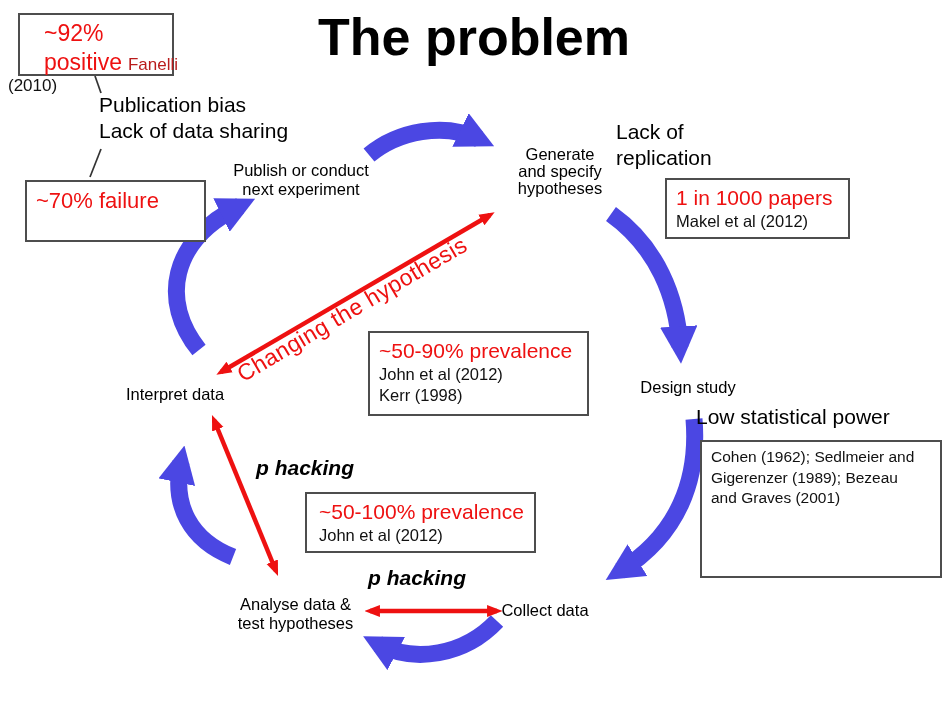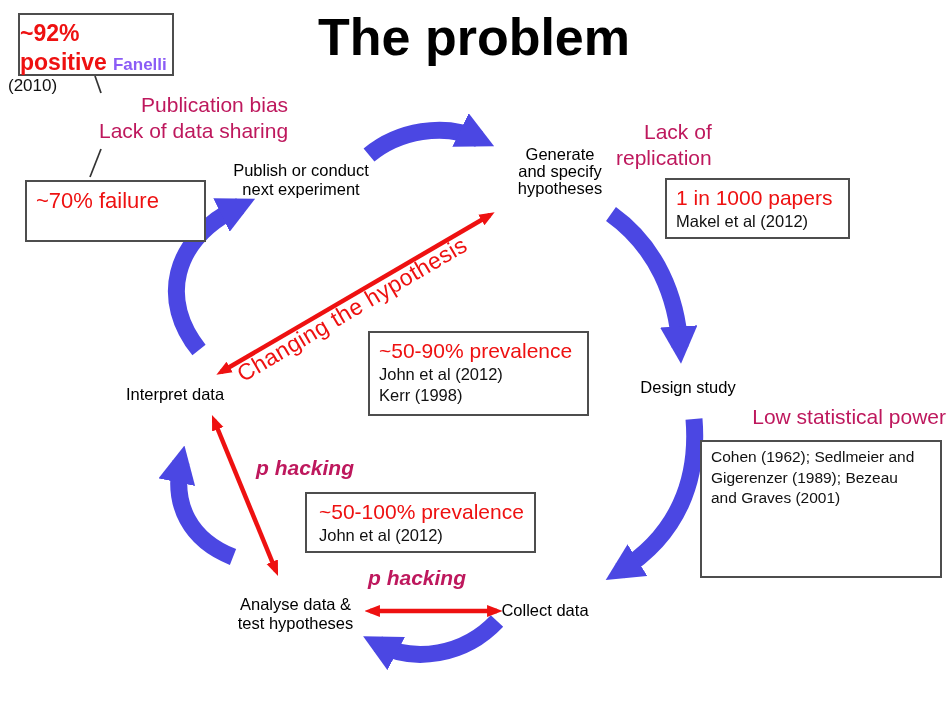--- a/index.html
+++ b/index.html
@@ -10,38 +10,37 @@
   #arrow-layer{position:absolute;left:0;top:0;width:948px;height:715px;}
   .slide-title{
     position:absolute;left:0;top:6px;width:948px;text-align:center;
     font-size:52px;line-height:62px;font-weight:bold;color:#000;
   }
   .node{
     position:absolute;color:#000;font-size:16.5px;line-height:18.5px;
     text-align:center;white-space:pre-line;
   }
   .red-note{
-    position:absolute;color:#be185d;font-size:21px;line-height:26px;
+    position:absolute;color:#000000;font-size:21px;line-height:26px;
     white-space:pre-line;
-    text-align:right;
   }
   .p-hack{font-style:italic;font-weight:bold;font-size:21px;line-height:24px;}
   .rotated-note{
     position:absolute;color:#ee1111;font-size:23px;line-height:24px;
     letter-spacing:0.4px;white-space:nowrap;
     transform:rotate(-30.5deg);transform-origin:0 100%;
   }
   .evidence{
     position:absolute;background:#fff;border:2px solid #4d4d4d;
     padding:5px 9px;box-sizing:border-box;
   }
   .evidence .stat{color:#ee1111;font-size:21px;line-height:26px;white-space:pre-line;}
   .evidence .cite{color:#111;font-size:16.5px;line-height:21px;white-space:pre-line;}
   .evidence.fanelli .stat{font-size:23px;line-height:29px;}
-  .evidence.fanelli .cite-inline{color:#8b5cf6;font-size:17px;margin-left:6px;}
+  .evidence.fanelli .cite-inline{color:#b91c1c;font-size:17px;margin-left:6px;}
   .evidence.wicherts .stat{font-size:22px;line-height:27px;}
   .evidence.cohen .stat{font-size:20px;line-height:25px;}
   .evidence.cohen .cite{font-size:15.5px;line-height:20.5px;}
   .below-box-cite{position:absolute;color:#111;font-size:17px;line-height:19px;}
 </style>
 </head>
 <body>
 
 <div id="slide">
 
@@ -85,21 +84,21 @@
 
   <div class="red-note" style="left:99px;top:92px;">Publication bias
 Lack of data sharing</div>
   <div class="red-note" style="left:616px;top:119px;">Lack of
 replication</div>
   <div class="red-note" style="left:696px;top:404px;width:250px;">Low statistical power</div>
   <div class="rotated-note" style="left:245px;top:362px;">Changing the hypothesis</div>
   <div class="red-note p-hack" style="left:256px;top:456px;">p hacking</div>
   <div class="red-note p-hack" style="left:368px;top:566px;">p hacking</div>
 
-  <div class="evidence fanelli" style="left:18px;top:13px;width:156px;height:63px;padding:4px 0;font-weight:bold;">
+  <div class="evidence fanelli" style="left:18px;top:13px;width:156px;height:63px;padding:4px 24px;">
     <div class="stat">~92%</div>
     <div>
       <span class="stat">positive</span><span class="cite-inline">Fanelli</span>
     </div>
   </div>
   <div class="below-box-cite" style="left:8px;top:76px;">(2010)</div>
 
   <div class="evidence wicherts" style="left:25px;top:180px;width:181px;height:62px;">
     <div class="stat">~70% failure</div>
   </div>

